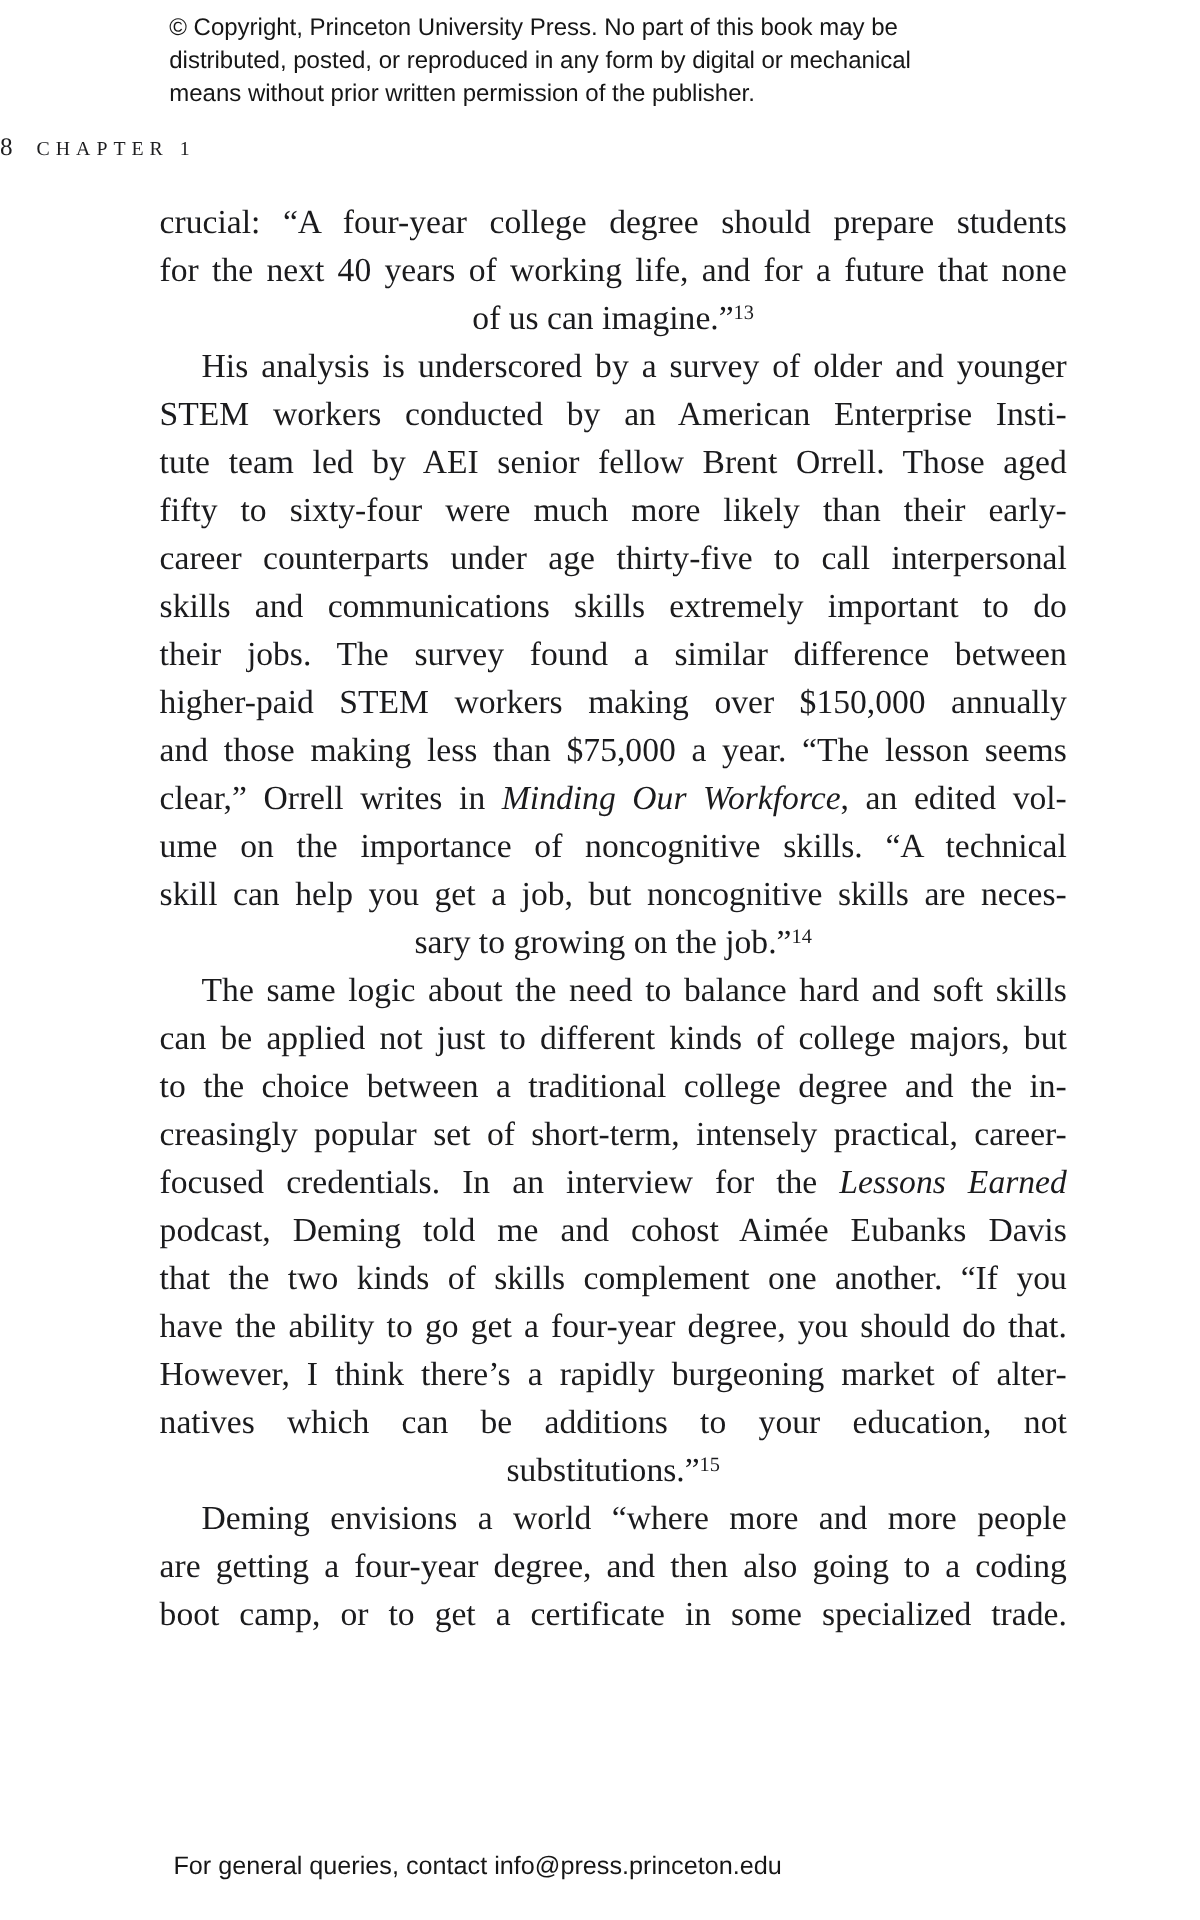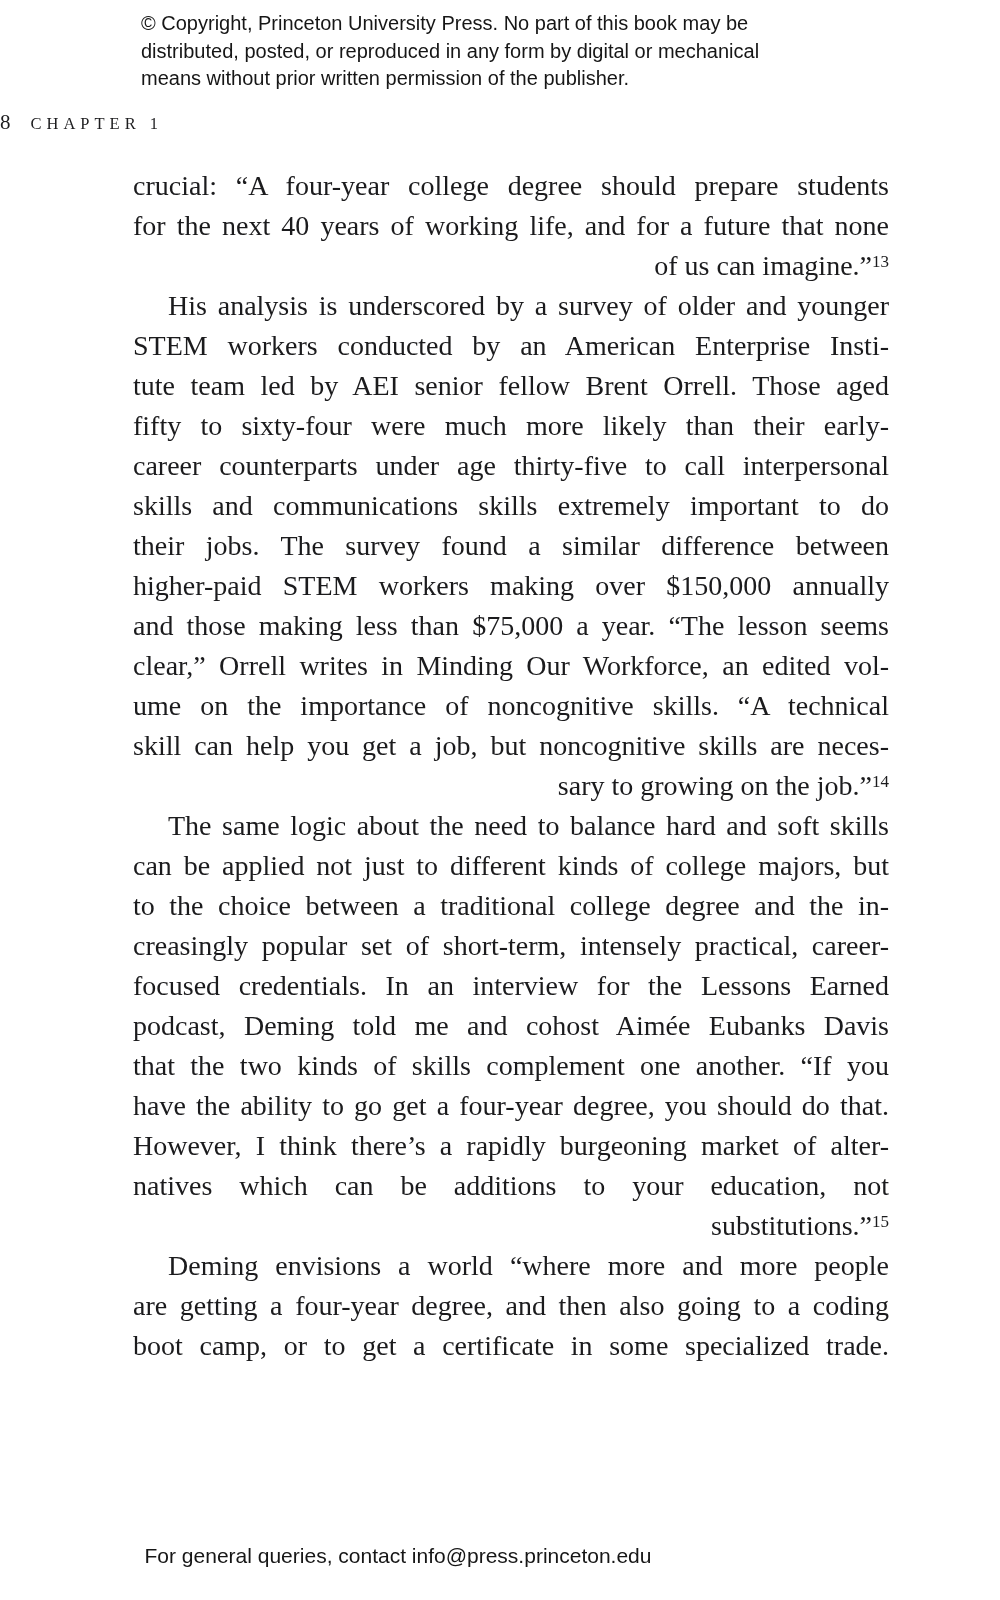--- a/index.html
+++ b/index.html
@@ -44,25 +44,25 @@
     top: 166px; left: 133px; width: 756px;
     font-size: 28px; line-height: 40px;
     color: #1b1b1d;
   }
   .line {
     text-align: justify;
     text-align-last: justify;
     height: 40px;
   }
   .line.last {
-    text-align: right;
+    text-align: center;
     text-align-last: auto;
   }
   .line.indent { text-indent: 35px; }
-  .seg.italic { }
+  .seg.italic { font-style: italic; }
   .seg.sup {
     font-size: 17px;
     vertical-align: baseline;
     position: relative;
     top: -0.5em;
     line-height: 0;
   }
   .footer {
     position: absolute;
     top: 1544px; left: 0; width: 796px;

